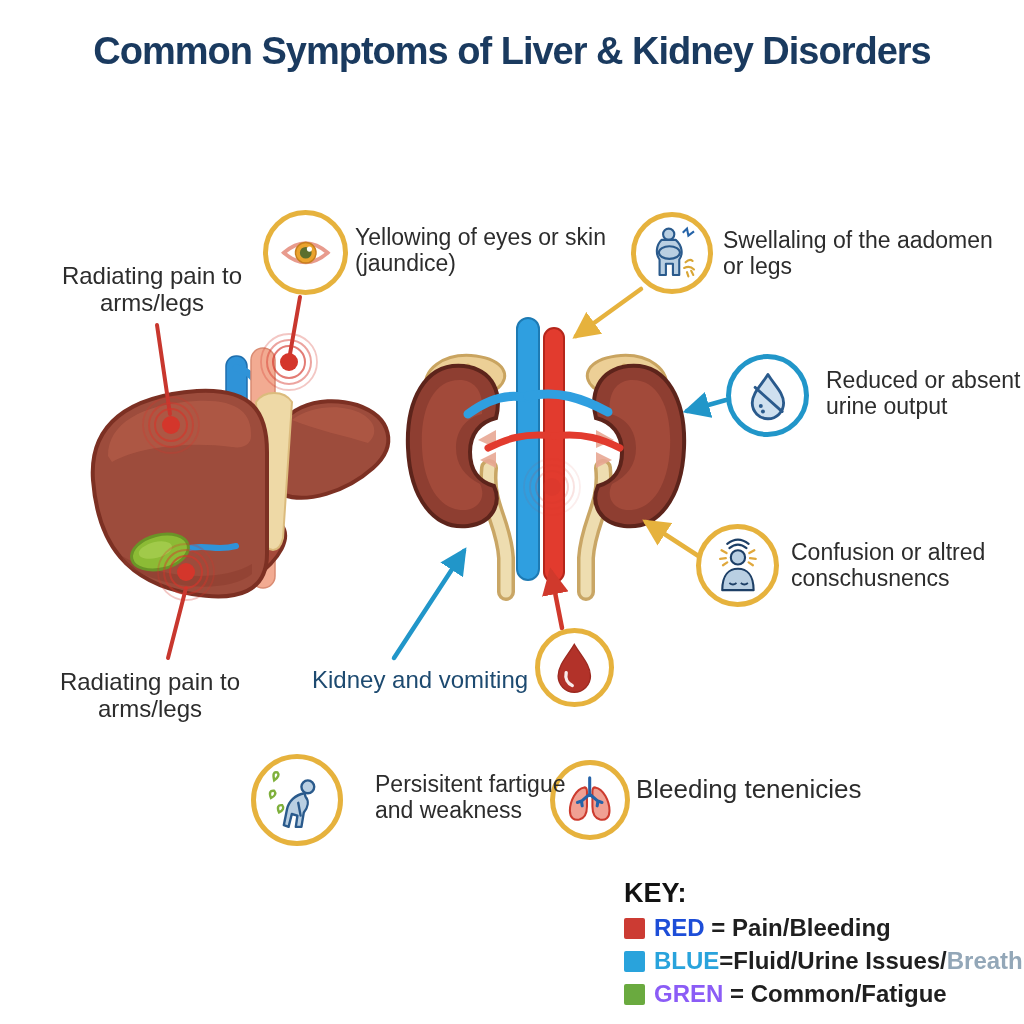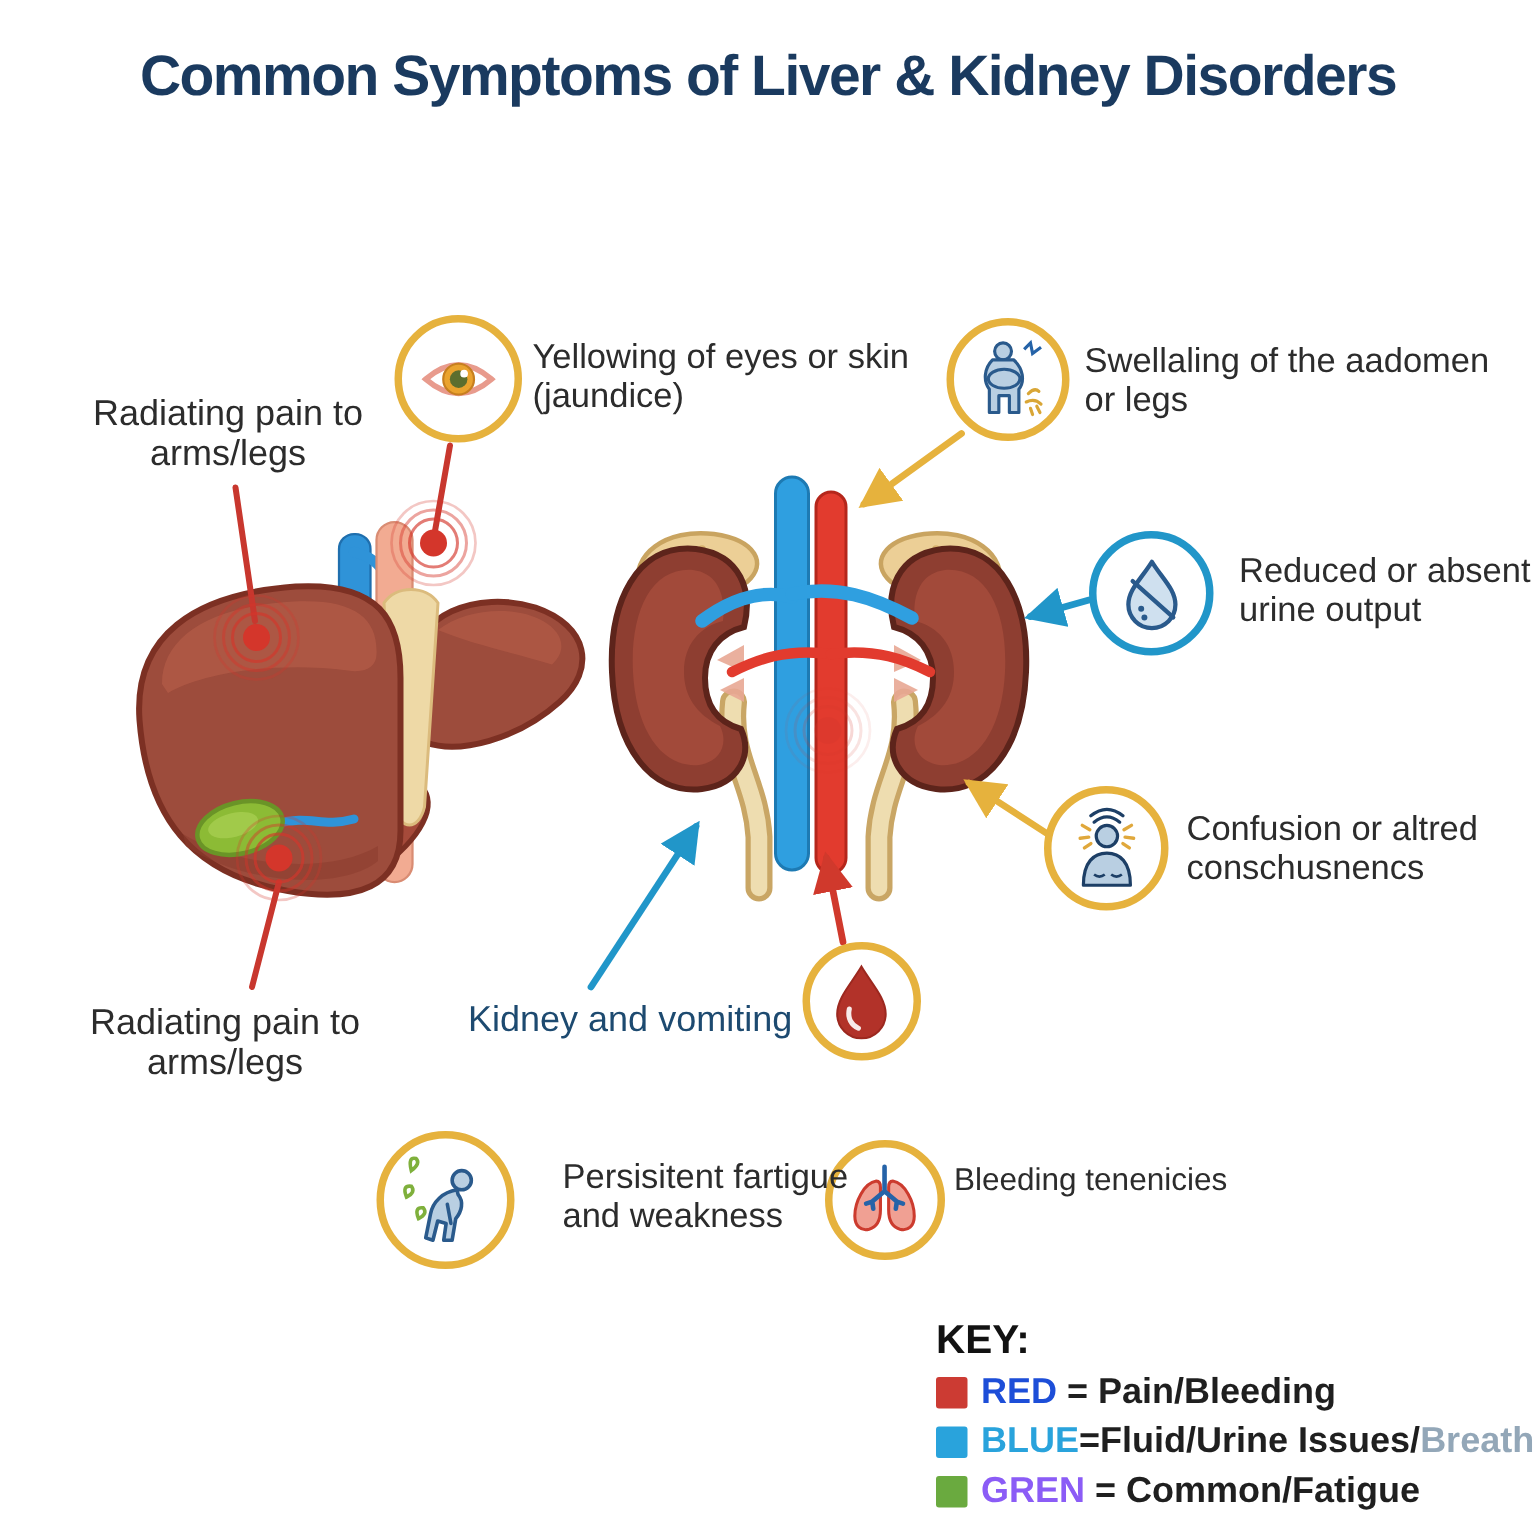--- a/index.html
+++ b/index.html
@@ -205,21 +205,21 @@
 
   <div class="label" style="left:826px;top:367px;width:200px;">Reduced or absent urine output</div>
 
   <div class="label" style="left:791px;top:539px;width:228px;">Confusion or altred conschusnencs</div>
 
   <div class="label nowrap" style="left:312px;top:666px;font-size:24px;color:#1d4a70;">Kidney and vomiting</div>
 
 
   <div class="label" style="left:351px;top:771px;width:225px;margin-left:24px;">Persisitent fartigue and weakness</div>
 
-  <div class="label nowrap" style="left:636px;top:775px;font-size:21px;">Bleeding tenenicies</div>
+  <div class="label nowrap" style="left:636px;top:775px;font-size:26px;">Bleeding tenenicies</div>
 
   <div class="label center" style="left:50px;top:668px;width:200px;font-size:24px;">Radiating pain to arms/legs</div>
 
   <div class="key">
     <div class="key-heading">KEY:</div>
 
     <div class="key-row">
       <span class="key-swatch" style="background-color: rgb(204, 59, 51);"></span>
       <span class="key-label" style="color: #1d4ed8;">RED</span>
       <span class="key-sep"> = </span>

